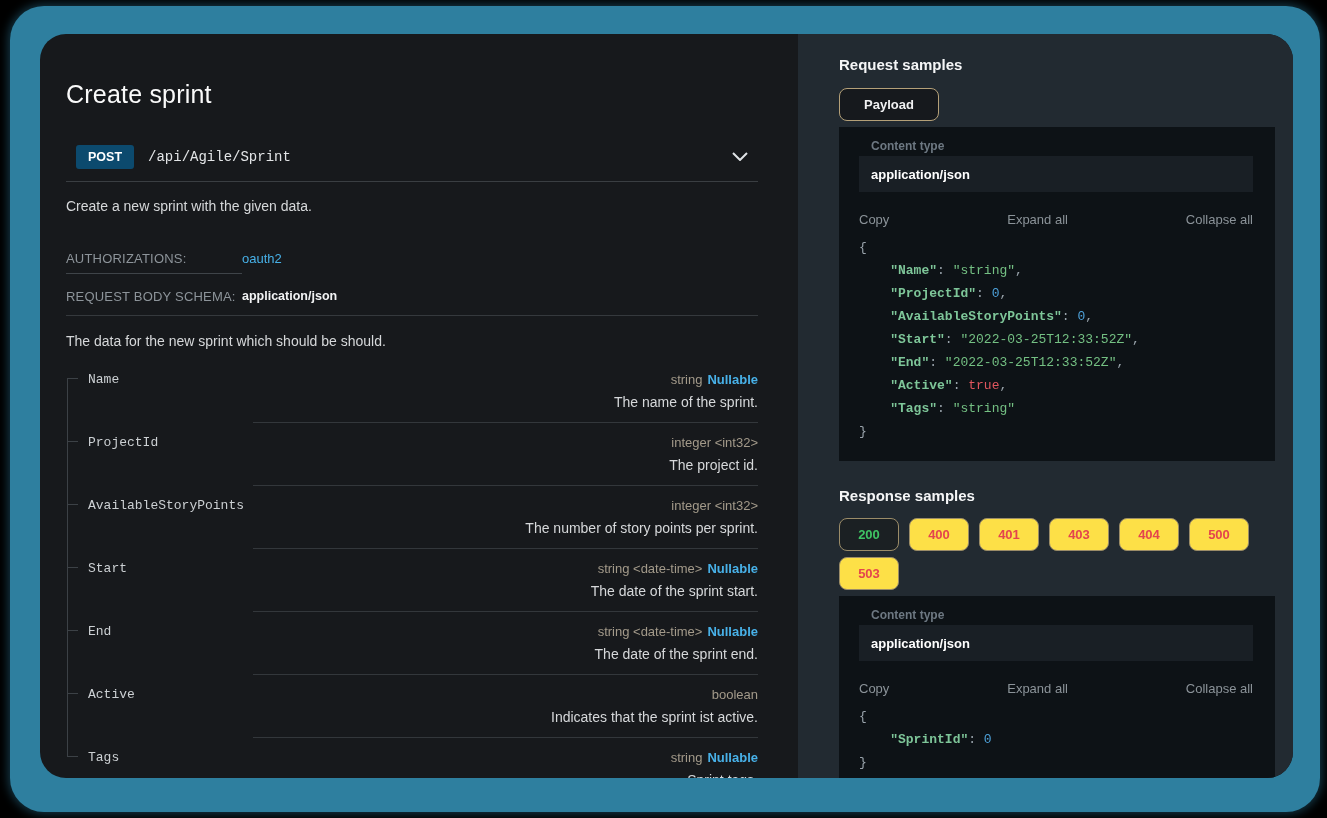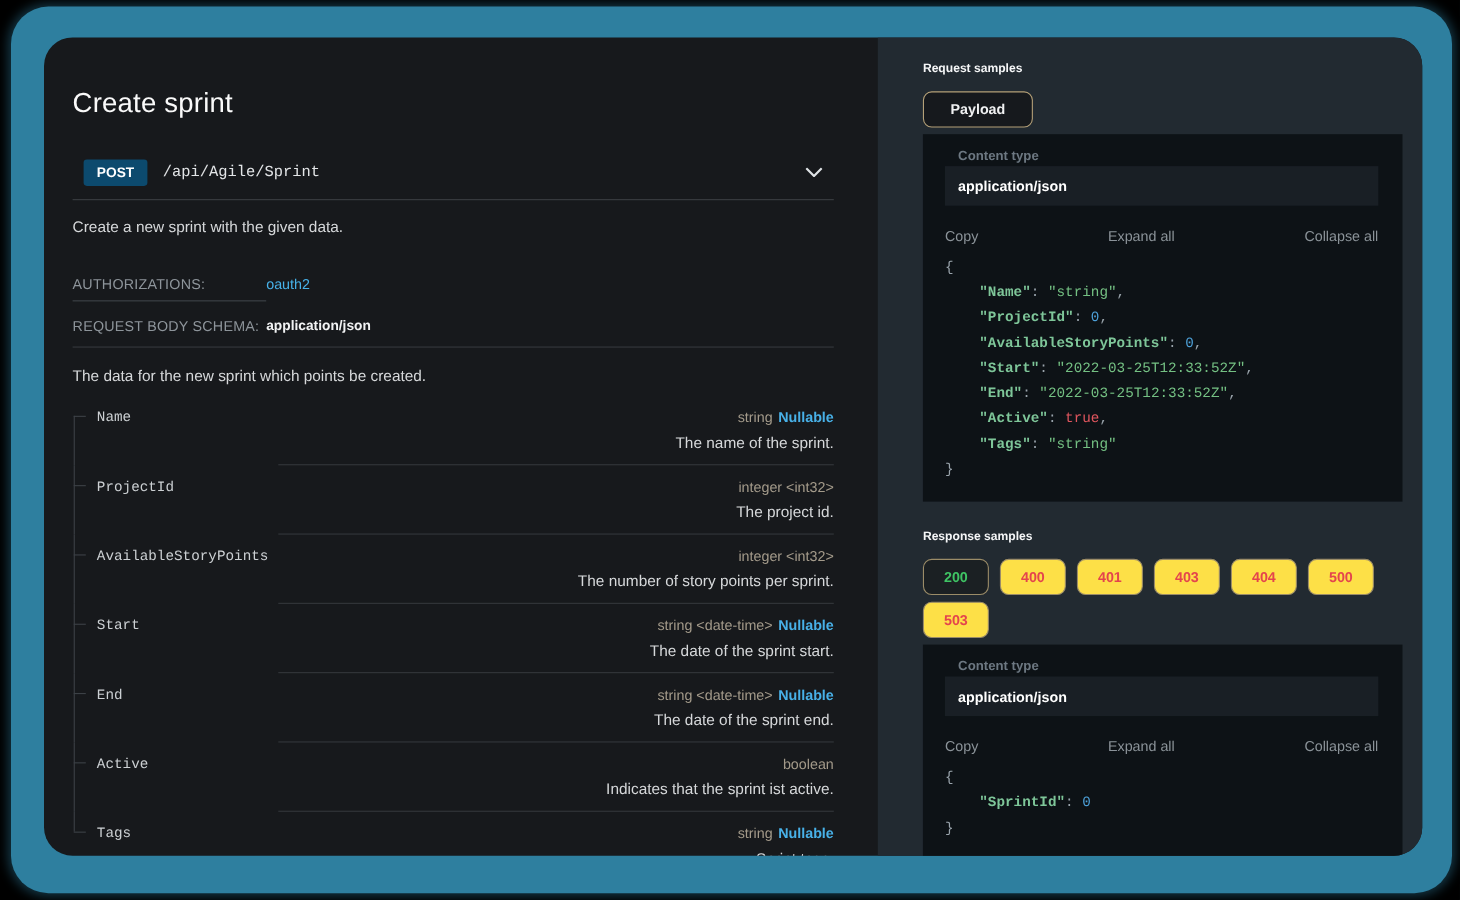--- a/index.html
+++ b/index.html
@@ -49,21 +49,21 @@
                 font-family:"Liberation Mono", monospace; font-size:13px; color:#ccd0d3; }
   .field-info { flex:1; padding-top:12px; padding-bottom:11px; border-bottom:1px solid #33373b;text-align:right; }
   .type-line { font-size:13px; color:#a39a8a; }
   .nullable { color:#48b1e8; font-weight:bold; margin-left:5px; }
   .nullable:empty { margin-left:0; }
   .field-desc { font-size:14px; color:#d6d8da; margin-top:7px; }
 
   
   .right { flex:1; background:#222a31; padding:22px 18px 0 41px; }
 
-  .samples-title { font-size:11px; font-weight:bold; color:#f5f6f7; }
+  .samples-title { font-size:15px; font-weight:bold; color:#f5f6f7; }
   .samples-title.response { margin-top:26px; }
 
   .tab-payload { margin-top:15px; width:100px; height:33px; background:#16191d;
                  border:1px solid #b4a078; border-radius:8px; color:#f0f1f2;
                  font-family:"Liberation Sans", sans-serif; font-size:13px; font-weight:bold; cursor:pointer; }
 
   .sample-panel { background:#0d1216; margin-top:6px; padding:12px 22px 18px 20px; }
 
   .ct-label { margin-left:12px; font-size:12px; font-weight:bold; color:#6d7882; }
   .ct-strip { margin-top:3px; height:36px; background:#191f25; display:flex; align-items:center;
@@ -115,21 +115,21 @@
 
       <div class="meta-row auth">
         <span class="meta-label">AUTHORIZATIONS:</span>
         <a class="auth-link">oauth2</a>
       </div>
       <div class="meta-row schema">
         <span class="meta-label">REQUEST BODY SCHEMA:</span>
         <span class="schema-val">application/json</span>
       </div>
 
-      <p class="body-desc">The data for the new sprint which points be created.</p>
+      <p class="body-desc">The data for the new sprint which should be should.</p>
 
       <div class="fields">
 
         <div class="field-row first">
           <span class="tree"></span>
           <span class="field-name">Name</span>
           <div class="field-info">
             <div class="type-line"><span>string</span><span class="nullable">Nullable</span></div>
             <div class="field-desc">The name of the sprint.</div>
           </div>

